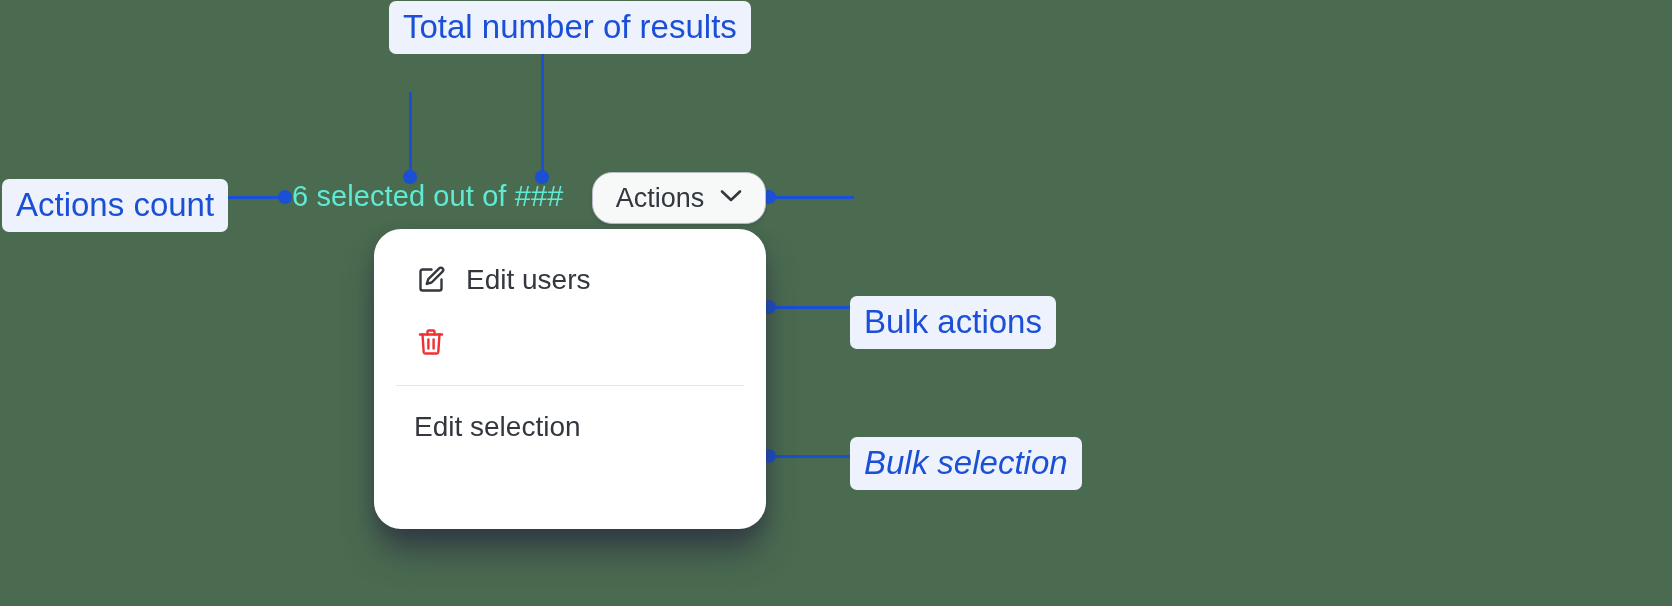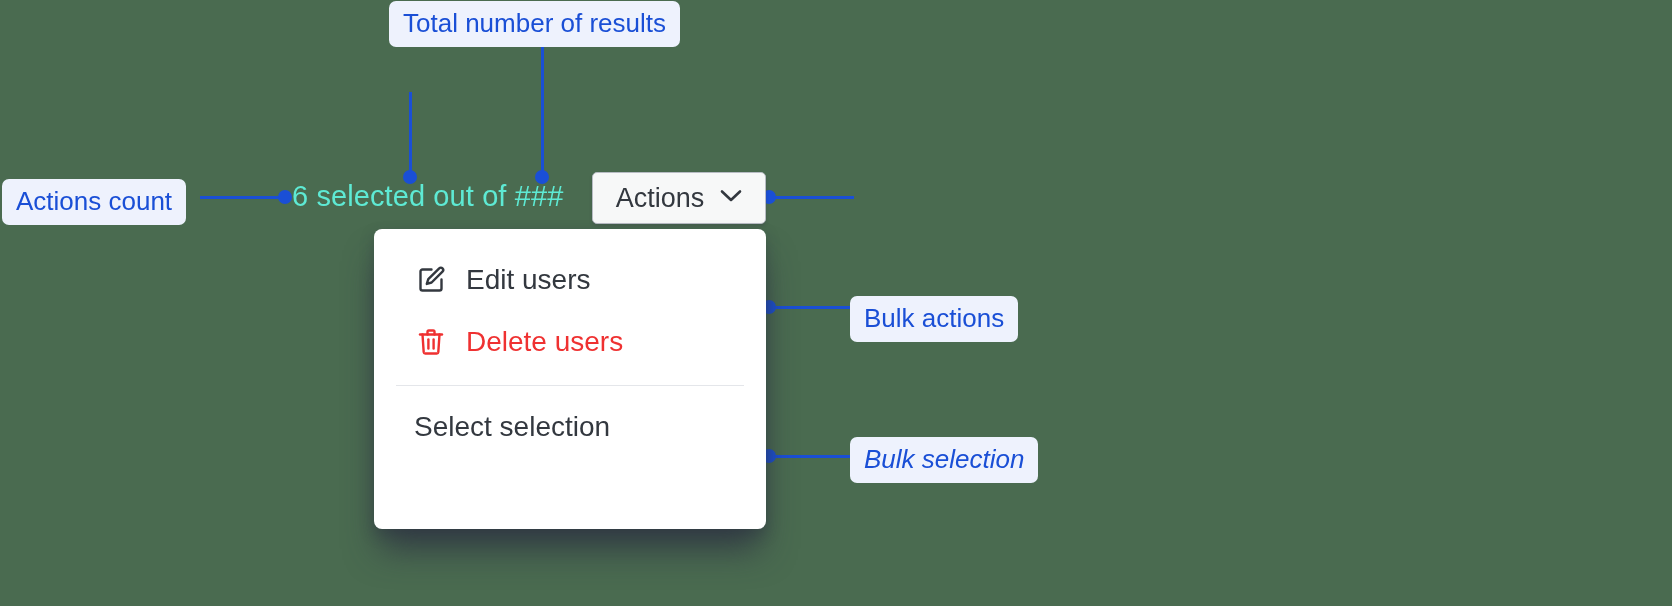--- a/index.html
+++ b/index.html
@@ -17,21 +17,21 @@
     position: relative;
     width: 1672px;
     height: 606px;
   }
 
   
   .anno {
     position: absolute;
     background: #eef2fd;
     color: #1a4fd6;
-    font-size: 26px;
+    font-size: 33px;
     line-height: 1;
     padding: 9px 14px 11px 14px;
     border-radius: 7px;
     white-space: nowrap;
     font-weight: 400;
   }
 
   
   .conn-v {
     position: absolute;
@@ -64,21 +64,21 @@
 
   
   #actions-button {
     position: absolute;
     left: 592px;
     top: 172px;
     width: 174px;
     height: 52px;
     background: #f7f8f8;
     border: 1px solid #b8bcc4;
-    border-radius: 5px;
+    border-radius: 20px;
     box-shadow: 0 2px 3px rgba(60,64,72,0.30);
     display: flex;
     align-items: center;
     justify-content: center;
     gap: 16px;
     cursor: pointer;
     box-sizing: border-box;
   }
   #actions-button .btn-label {
     font-size: 27px;
@@ -89,21 +89,21 @@
   }
 
   
   #menu {
     position: absolute;
     left: 374px;
     top: 229px;
     width: 392px;
     height: 300px;
     background: #ffffff;
-    border-radius: 8px;
+    border-radius: 27px;
     box-shadow: 0 26px 34px -6px rgba(46,52,66,0.85),
                 0 6px 14px rgba(46,52,66,0.38);
     padding-top: 20px;
     box-sizing: border-box;
     overflow: hidden;
   }
   .menu-item {
     display: flex;
     align-items: center;
     height: 62px;
@@ -193,25 +193,24 @@
     <div class="menu-item danger">
       <span class="mi-icon">
         <svg width="32" height="32" viewBox="0 0 32 32" fill="none" aria-hidden="true">
           <path d="M5 8.5H27" stroke="#ef3131" stroke-width="2.4" stroke-linecap="round"></path>
           <path d="M12.5 8.5V5.8C12.5 5.1 13.1 4.5 13.8 4.5H18.2C18.9 4.5 19.5 5.1 19.5 5.8V8.5" stroke="#ef3131" stroke-width="2.4" stroke-linecap="round" stroke-linejoin="round"></path>
           <path d="M7.5 8.5L8.7 26.2C8.8 27 9.5 27.5 10.2 27.5H21.8C22.5 27.5 23.2 27 23.3 26.2L24.5 8.5" stroke="#ef3131" stroke-width="2.4" stroke-linecap="round" stroke-linejoin="round"></path>
           <path d="M13.4 13.5V22.5" stroke="#ef3131" stroke-width="2.4" stroke-linecap="round"></path>
           <path d="M18.6 13.5V22.5" stroke="#ef3131" stroke-width="2.4" stroke-linecap="round"></path>
         </svg>
       </span>
-      <span>Delete users</span>
     </div>
 
     <div class="menu-divider"></div>
 
 
     <div class="menu-item no-icon">
-      <span>Select selection</span>
+      <span>Edit selection</span>
     </div>
 
   </div>
 
 </div>
 
 </body></html>

